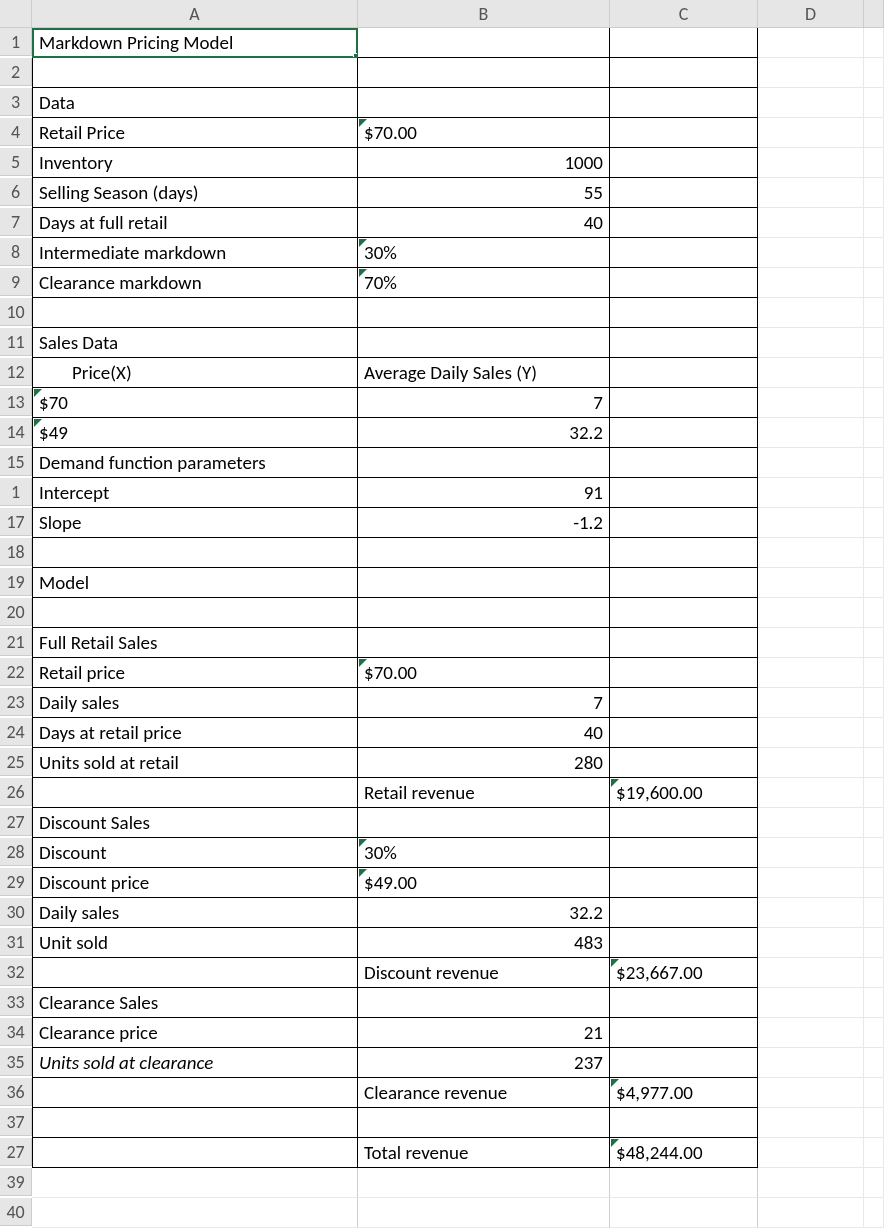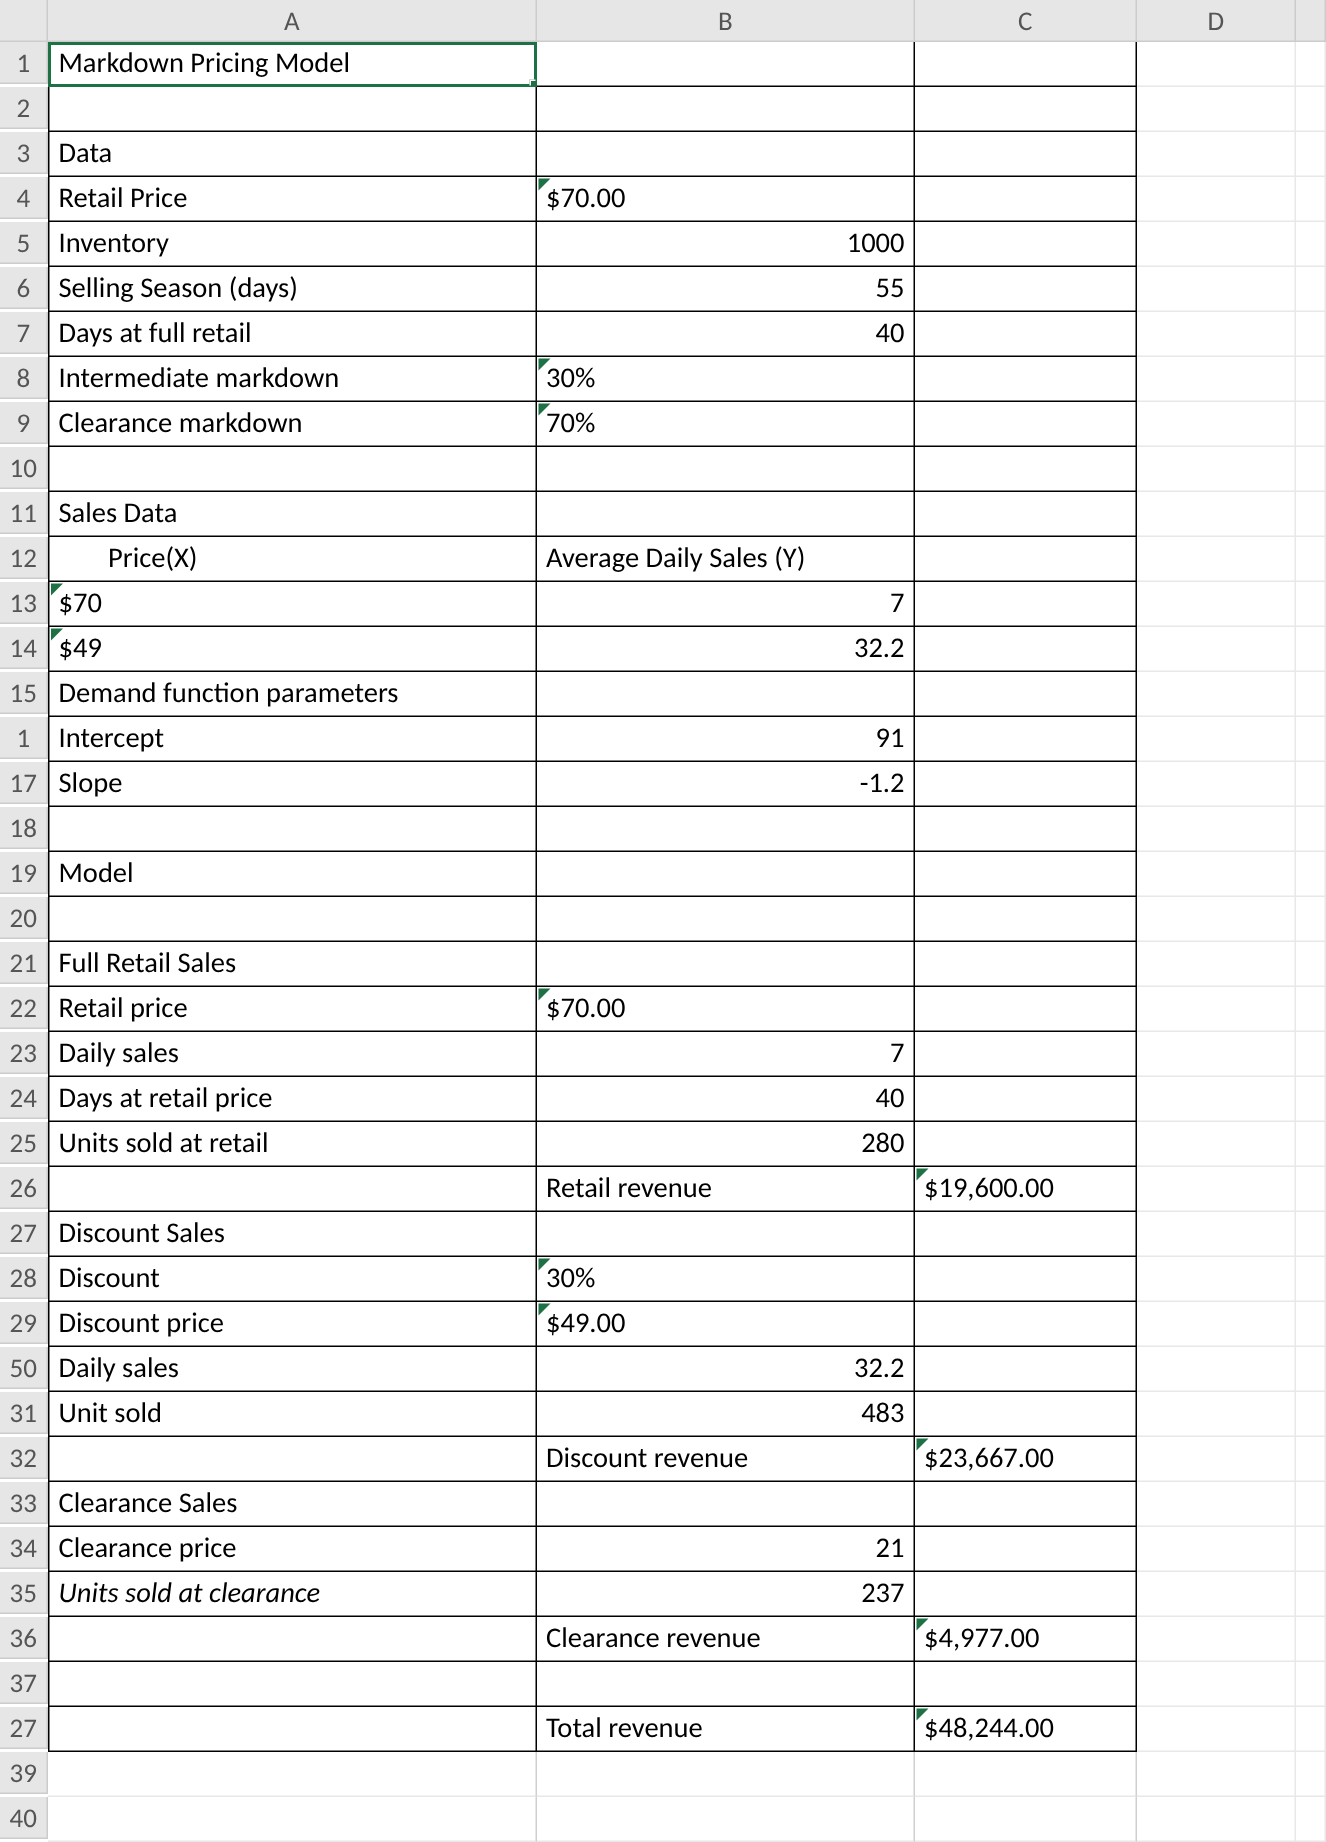--- a/index.html
+++ b/index.html
@@ -202,21 +202,21 @@
     <div class="cell txt tri" style="border-bottom: 1px solid rgb(0, 0, 0); border-right: 1px solid rgb(0, 0, 0);">30%</div>
     <div class="cell txt" style="border-bottom: 1px solid rgb(0, 0, 0); border-right: 1px solid rgb(0, 0, 0);"></div>
     <div class="cell txt noborder" style="border-bottom: 1px solid rgb(232, 232, 232); border-right: 1px solid rgb(232, 232, 232);"></div>
     <div class="cell txt noborder" style="border-bottom: 1px solid rgb(232, 232, 232); border-right: 1px solid rgb(232, 232, 232);"></div>
     <div class="rhead">29</div>
     <div class="cell txt" style="border-bottom: 1px solid rgb(0, 0, 0); border-right: 1px solid rgb(0, 0, 0); border-left: 1px solid rgb(0, 0, 0);">Discount price</div>
     <div class="cell txt tri" style="border-bottom: 1px solid rgb(0, 0, 0); border-right: 1px solid rgb(0, 0, 0);">$49.00</div>
     <div class="cell txt" style="border-bottom: 1px solid rgb(0, 0, 0); border-right: 1px solid rgb(0, 0, 0);"></div>
     <div class="cell txt noborder" style="border-bottom: 1px solid rgb(232, 232, 232); border-right: 1px solid rgb(232, 232, 232);"></div>
     <div class="cell txt noborder" style="border-bottom: 1px solid rgb(232, 232, 232); border-right: 1px solid rgb(232, 232, 232);"></div>
-    <div class="rhead">50</div>
+    <div class="rhead">30</div>
     <div class="cell txt" style="border-bottom: 1px solid rgb(0, 0, 0); border-right: 1px solid rgb(0, 0, 0); border-left: 1px solid rgb(0, 0, 0);">Daily sales</div>
     <div class="cell num" style="border-bottom: 1px solid rgb(0, 0, 0); border-right: 1px solid rgb(0, 0, 0);">32.2</div>
     <div class="cell txt" style="border-bottom: 1px solid rgb(0, 0, 0); border-right: 1px solid rgb(0, 0, 0);"></div>
     <div class="cell txt noborder" style="border-bottom: 1px solid rgb(232, 232, 232); border-right: 1px solid rgb(232, 232, 232);"></div>
     <div class="cell txt noborder" style="border-bottom: 1px solid rgb(232, 232, 232); border-right: 1px solid rgb(232, 232, 232);"></div>
     <div class="rhead">31</div>
     <div class="cell txt" style="border-bottom: 1px solid rgb(0, 0, 0); border-right: 1px solid rgb(0, 0, 0); border-left: 1px solid rgb(0, 0, 0);">Unit sold</div>
     <div class="cell num" style="border-bottom: 1px solid rgb(0, 0, 0); border-right: 1px solid rgb(0, 0, 0);">483</div>
     <div class="cell txt" style="border-bottom: 1px solid rgb(0, 0, 0); border-right: 1px solid rgb(0, 0, 0);"></div>
     <div class="cell txt noborder" style="border-bottom: 1px solid rgb(232, 232, 232); border-right: 1px solid rgb(232, 232, 232);"></div>

